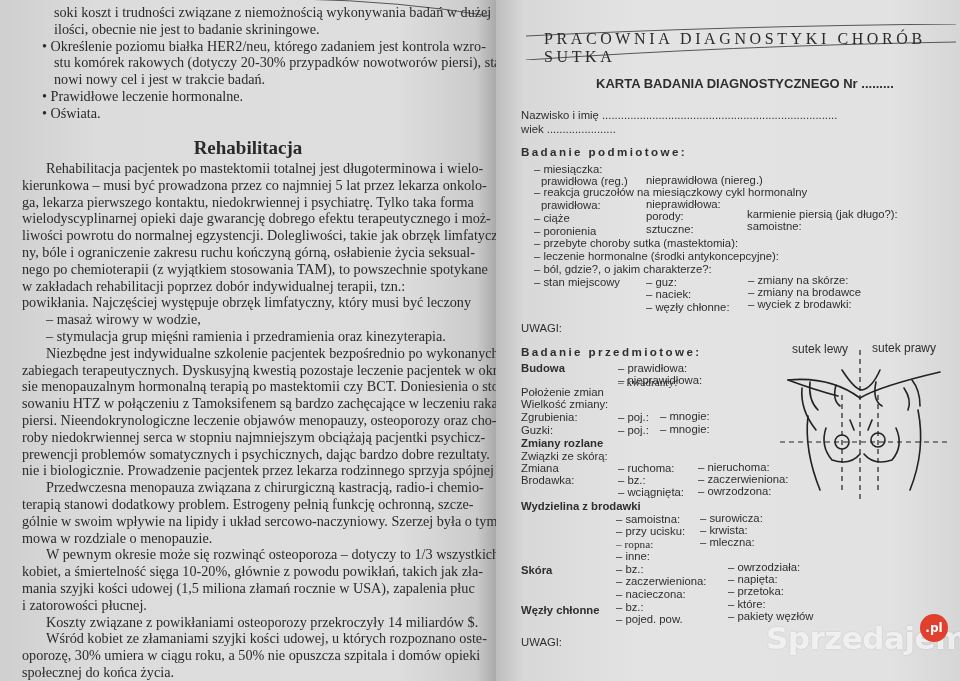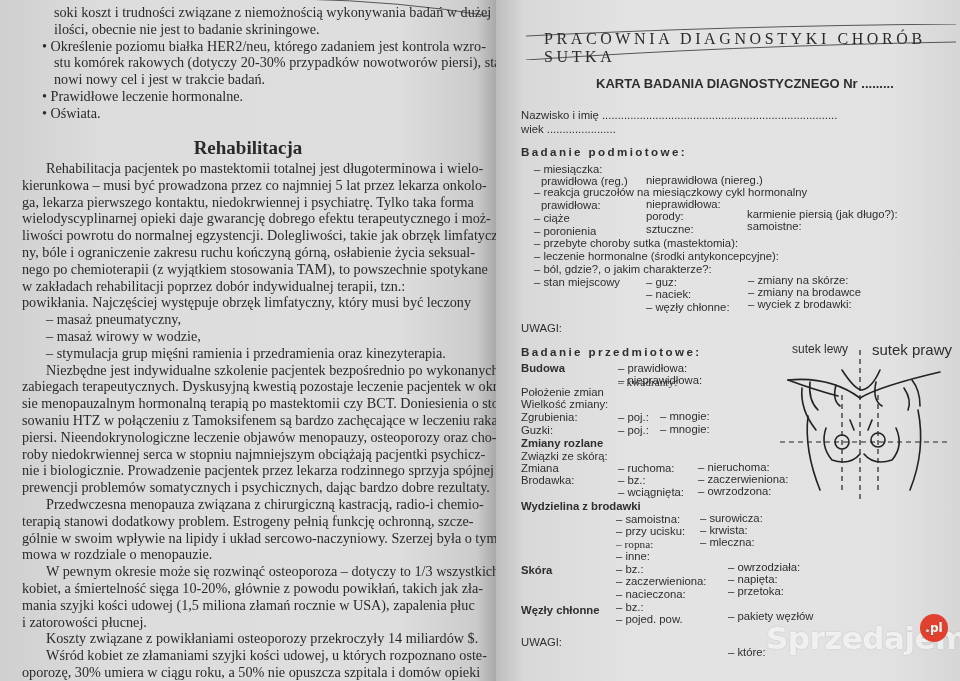--- a/index.html
+++ b/index.html
@@ -78,31 +78,30 @@
   <div class="left-text" style="top:160px; left:22px;">
     <span class="line indent">Rehabilitacja pacjentek po mastektomii totalnej jest długoterminowa i wielo-</span>
     <span class="line">kierunkowa – musi być prowadzona przez co najmniej 5 lat przez lekarza onkolo-</span>
     <span class="line">ga, lekarza pierwszego kontaktu, niedokrwiennej i psychiatrę. Tylko taka forma</span>
     <span class="line">wielodyscyplinarnej opieki daje gwarancję dobrego efektu terapeutycznego i moż-</span>
     <span class="line">liwości powrotu do normalnej egzystencji. Dolegliwości, takie jak obrzęk limfatycz-</span>
     <span class="line">ny, bóle i ograniczenie zakresu ruchu kończyną górną, osłabienie życia seksual-</span>
     <span class="line">nego po chemioterapii (z wyjątkiem stosowania TAM), to powszechnie spotykane</span>
     <span class="line">w zakładach rehabilitacji poprzez dobór indywidualnej terapii, tzn.:</span>
     <span class="line">powikłania. Najczęściej występuje obrzęk limfatyczny, który musi być leczony</span>
-    <span class="line indent">– masaż pneumatyczny,</span>
     <span class="line indent">– masaż wirowy w wodzie,</span>
     <span class="line indent">– stymulacja grup mięśni ramienia i przedramienia oraz kinezyterapia.</span>
     <span class="line indent">Niezbędne jest indywidualne szkolenie pacjentek bezpośrednio po wykonanych</span>
     <span class="line">zabiegach terapeutycznych. Dyskusyjną kwestią pozostaje leczenie pacjentek w okre-</span>
     <span class="line">sie menopauzalnym hormonalną terapią po mastektomii czy BCT. Doniesienia o sto-</span>
     <span class="line">sowaniu HTZ w połączeniu z Tamoksifenem są bardzo zachęcające w leczeniu raka</span>
     <span class="line">piersi. Nieendokrynologiczne leczenie objawów menopauzy, osteoporozy oraz cho-</span>
     <span class="line">roby niedokrwiennej serca w stopniu najmniejszym obciążają pacjentki psychicz-</span>
+    <span class="line">prewencji problemów somatycznych i psychicznych, dając bardzo dobre rezultaty.</span>
     <span class="line">nie i biologicznie. Prowadzenie pacjentek przez lekarza rodzinnego sprzyja spójnej</span>
-    <span class="line">prewencji problemów somatycznych i psychicznych, dając bardzo dobre rezultaty.</span>
     <span class="line indent">Przedwczesna menopauza związana z chirurgiczną kastracją, radio-i chemio-</span>
     <span class="line">terapią stanowi dodatkowy problem. Estrogeny pełnią funkcję ochronną, szcze-</span>
     <span class="line">gólnie w swoim wpływie na lipidy i układ sercowo-naczyniowy. Szerzej była o tym</span>
     <span class="line">mowa w rozdziale o menopauzie.</span>
     <span class="line indent">W pewnym okresie może się rozwinąć osteoporoza – dotyczy to 1/3 wszystkich</span>
     <span class="line">kobiet, a śmiertelność sięga 10-20%, głównie z powodu powikłań, takich jak zła-</span>
     <span class="line">mania szyjki kości udowej (1,5 miliona złamań rocznie w USA), zapalenia płuc</span>
     <span class="line">i zatorowości płucnej.</span>
     <span class="line indent">Koszty związane z powikłaniami osteoporozy przekroczyły 14 miliardów $.</span>
     <span class="line indent">Wśród kobiet ze złamaniami szyjki kości udowej, u których rozpoznano oste-</span>
@@ -142,21 +141,21 @@
   <div class="r" style="left:38px; top:276px;">– stan miejscowy</div>
   <div class="r" style="left:150px; top:276px;">– guz:</div>
   <div class="r" style="left:150px; top:288px;">– naciek:</div>
   <div class="r" style="left:150px; top:301px;">– węzły chłonne:</div>
   <div class="r" style="left:252px; top:274px;">– zmiany na skórze:</div>
   <div class="r" style="left:252px; top:286px;">– zmiany na brodawce</div>
   <div class="r" style="left:252px; top:298px;">– wyciek z brodawki:</div>
   <div class="r" style="left:25px; top:322px;">UWAGI:</div>
 
   <div class="r" style="left:296px; top:342px; font-size:12px;">sutek lewy</div>
-  <div class="r" style="left:376px; top:341px; font-size:15px;">sutek prawy</div>
+  <div class="r" style="left:376px; top:341px; font-size:12px;">sutek prawy</div>
 
   <svg class="diagram" width="170" height="150" viewBox="0 0 170 150">
     <g stroke="#222" stroke-width="1.6" fill="none" stroke-linecap="round">
       <path d="M8,30 Q50,26 80,48 Q100,36 160,22"></path>
       <path d="M8,30 Q35,40 58,46"></path>
       <path d="M62,20 Q75,40 82,40 Q92,38 100,20"></path>
       <path d="M56,35 Q52,50 60,56"></path>
       <path d="M96,32 Q92,50 102,56"></path>
       <path d="M22,38 Q20,60 36,80"></path>
       <path d="M30,32 Q28,50 38,60"></path>
@@ -212,20 +211,20 @@
   <div class="r" style="left:120px; top:550px;">– inne:</div>
   <div class="rbold" style="left:25px; top:564px;">Skóra</div>
   <div class="r" style="left:120px; top:563px;">– bz.:</div>
   <div class="r" style="left:232px; top:561px;">– owrzodziała:</div>
   <div class="r" style="left:120px; top:575px;">– zaczerwieniona:</div>
   <div class="r" style="left:232px; top:573px;">– napięta:</div>
   <div class="r" style="left:120px; top:588px;">– nacieczona:</div>
   <div class="r" style="left:232px; top:585px;">– przetoka:</div>
   <div class="rbold" style="left:25px; top:604px;">Węzły chłonne</div>
   <div class="r" style="left:120px; top:601px;">– bz.:</div>
-  <div class="r" style="left:232px; top:598px;margin-top:48px;">– które:</div>
+  <div class="r" style="left:232px; top:598px;">– które:</div>
   <div class="r" style="left:120px; top:613px;">– pojed. pow.</div>
   <div class="r" style="left:232px; top:610px;">– pakiety węzłów</div>
   <div class="r" style="left:25px; top:636px;">UWAGI:</div>
 
   <div class="watermark">Sprzedajemy</div>
   <div class="wm-badge">.pl</div>
 </div>
 
 </body></html>

